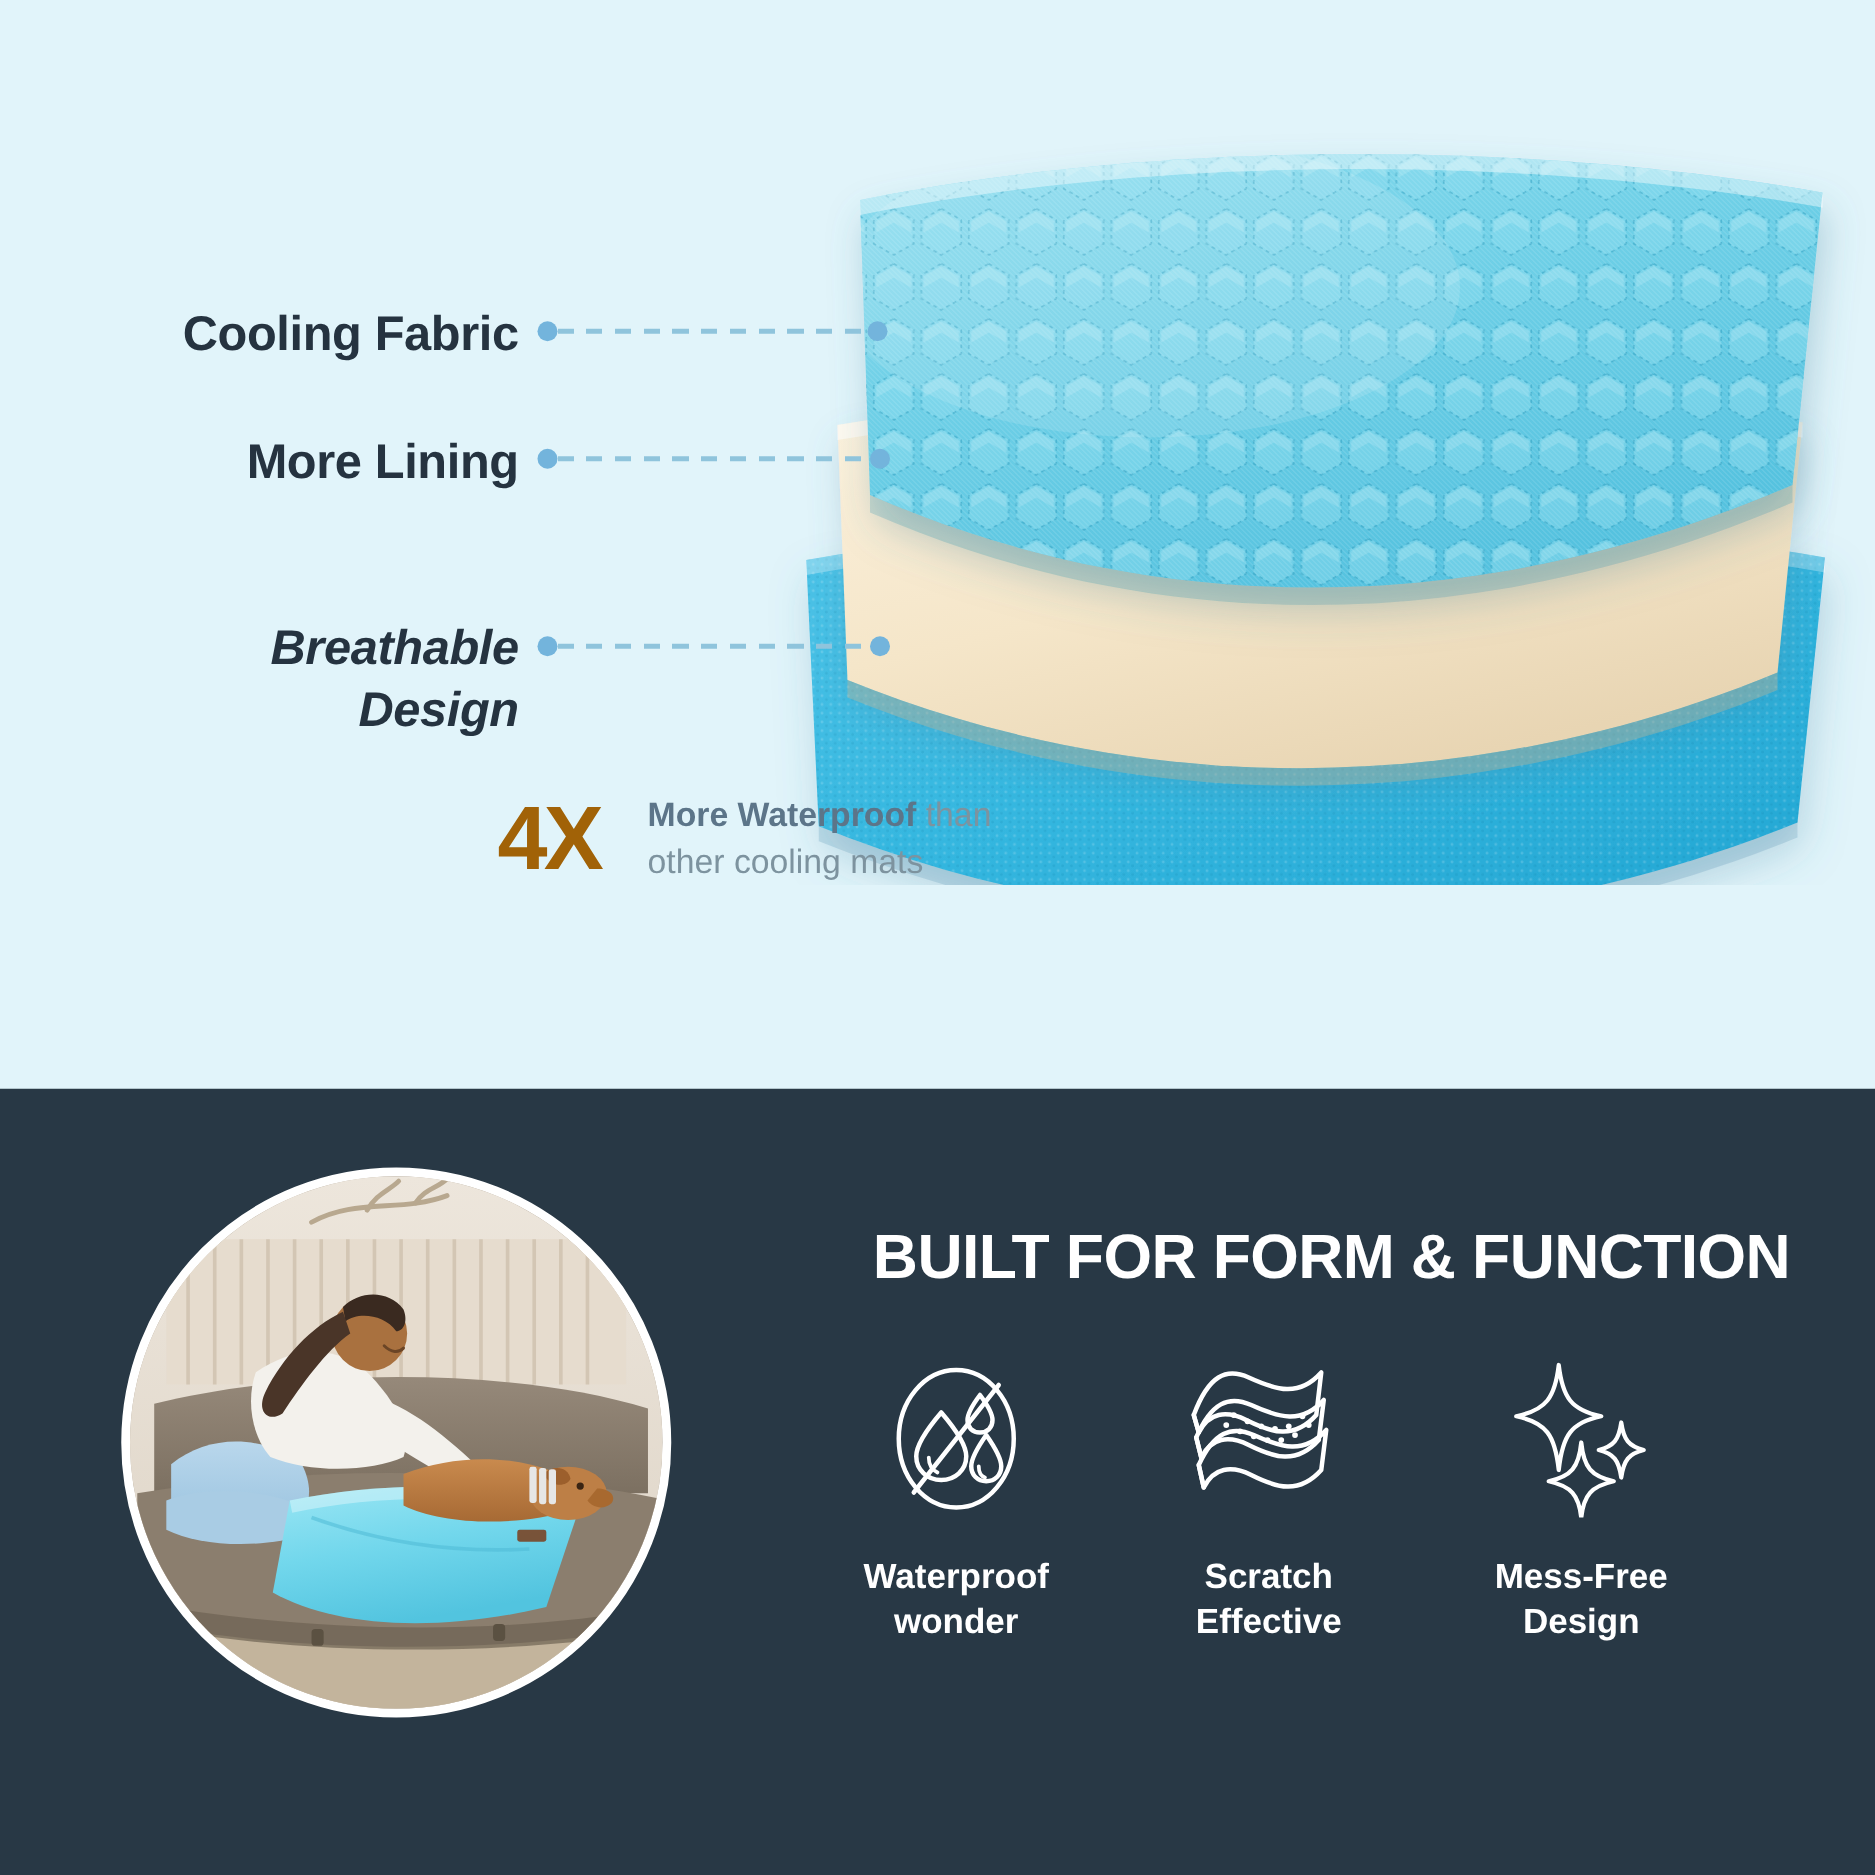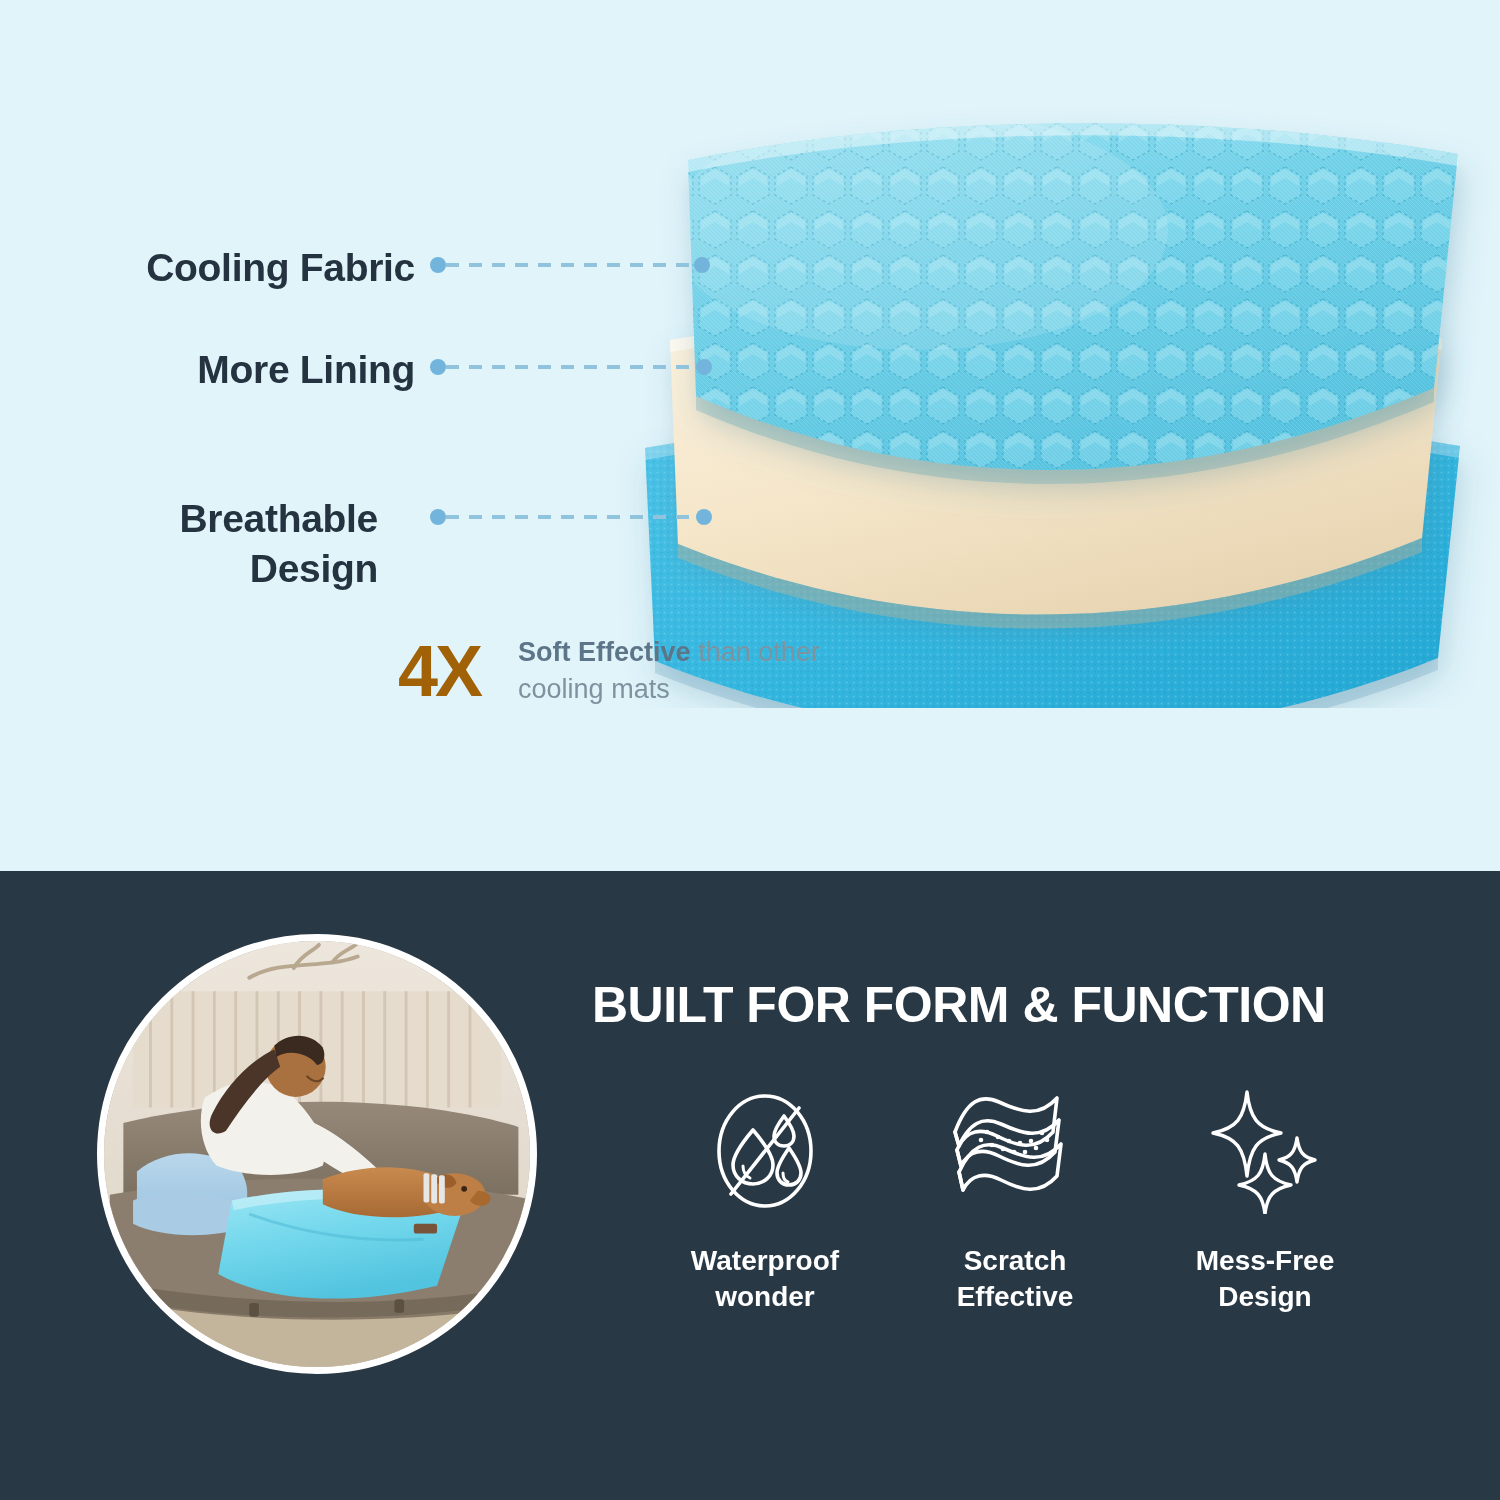--- a/index.html
+++ b/index.html
@@ -22,21 +22,21 @@
     color:#253340;
     font-weight:bold;
     font-size:39px;
     letter-spacing:-0.3px;
     line-height:1.28;
     text-align:right;
     white-space:pre-line;
   }
   #label-cooling { right:1085px; top:243px; }
   #label-lining  { right:1085px; top:345px; }
-  #label-breath  { right:1122px; top:494px; }
+  #label-breath  { right:1085px; top:494px;font-style:italic; }
 
   
   .connector { position:absolute; height:16px; display:flex; align-items:center; }
   .connector .dot {
     width:16px; height:16px; border-radius:50%;
     background:#73B4DC; flex:0 0 auto;
   }
   .connector .dash {
     flex:1 1 auto; height:4px;
     background-image: repeating-linear-gradient(to right,
@@ -76,21 +76,21 @@
     position:absolute; left:97px; top:63px;
     width:440px; height:440px; border-radius:50%;
     border:7px solid #FFFFFF; overflow:hidden; background:#B3A899;
   }
   #lifestyle-photo .scene { position:absolute; inset:0; }
 
   
   #headline {
     position:absolute; left:592px; top:105px; width:840px;
     color:#FFFFFF; font-weight:bold; font-size:50px;
-    letter-spacing:-0.5px; text-align:left; white-space:nowrap;
+    letter-spacing:-0.5px; text-align:right; white-space:nowrap;
   }
 
   
   #features {
     position:absolute; left:600px; top:210px; width:830px;
     display:flex; justify-content:center; align-items:flex-start;
   }
   .feature { width:250px; display:flex; flex-direction:column; align-items:center; }
   .feature .ficon { height:140px; display:flex; align-items:center; justify-content:center; }
   .feature .flabel {
@@ -216,21 +216,21 @@
       <span class="dot"></span>
     </div>
     <div class="connector" id="conn-breath">
       <span class="dot"></span>
       <span class="dash"></span>
       <span class="dot"></span>
     </div>
 
     <div id="callout-4x">
       <span class="big">4X</span>
-      <span class="txt"><b>Soft Effective</b><span> than other cooling mats</span></span>
+      <span class="txt"><b>More Waterproof</b><span> than other cooling mats</span></span>
     </div>
   </section>
 
   <section id="bottom-panel">
 
     <div id="lifestyle-photo">
       <svg class="scene" viewBox="0 0 440 440">
         <defs>
           <linearGradient id="wall" x1="0" y1="0" x2="0" y2="1">
             <stop offset="0" stop-color="#EDE6DC"></stop>

